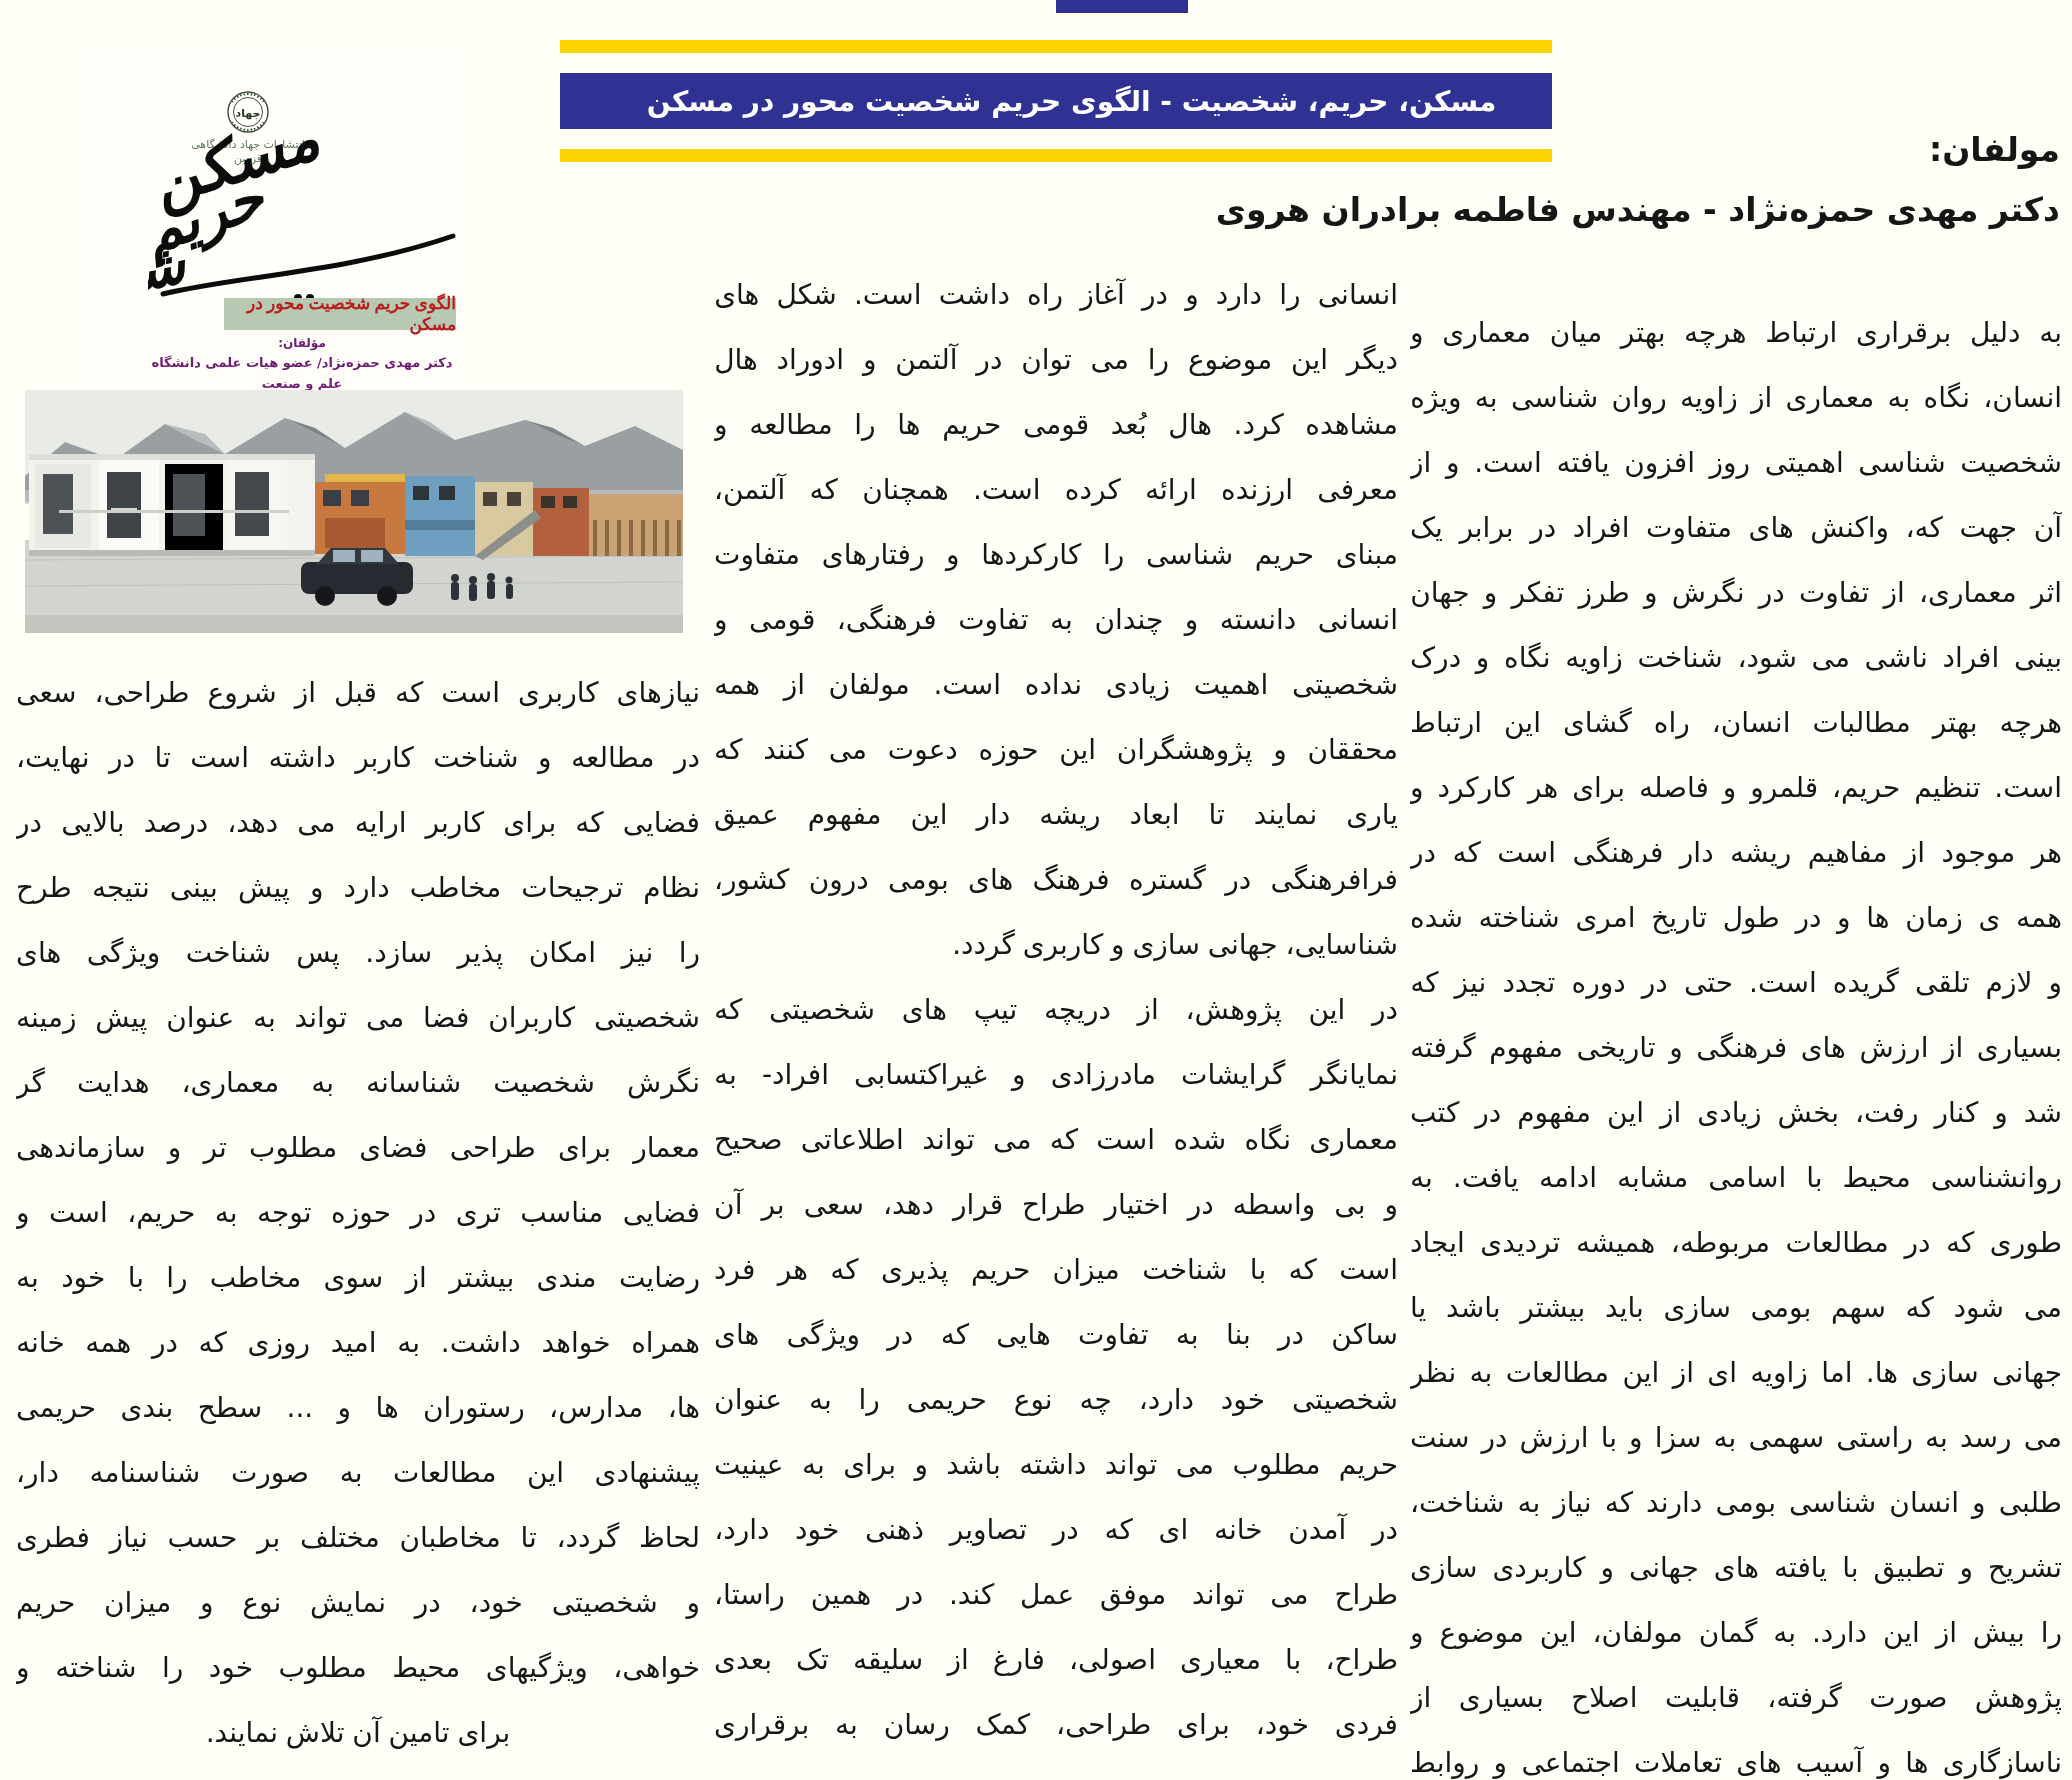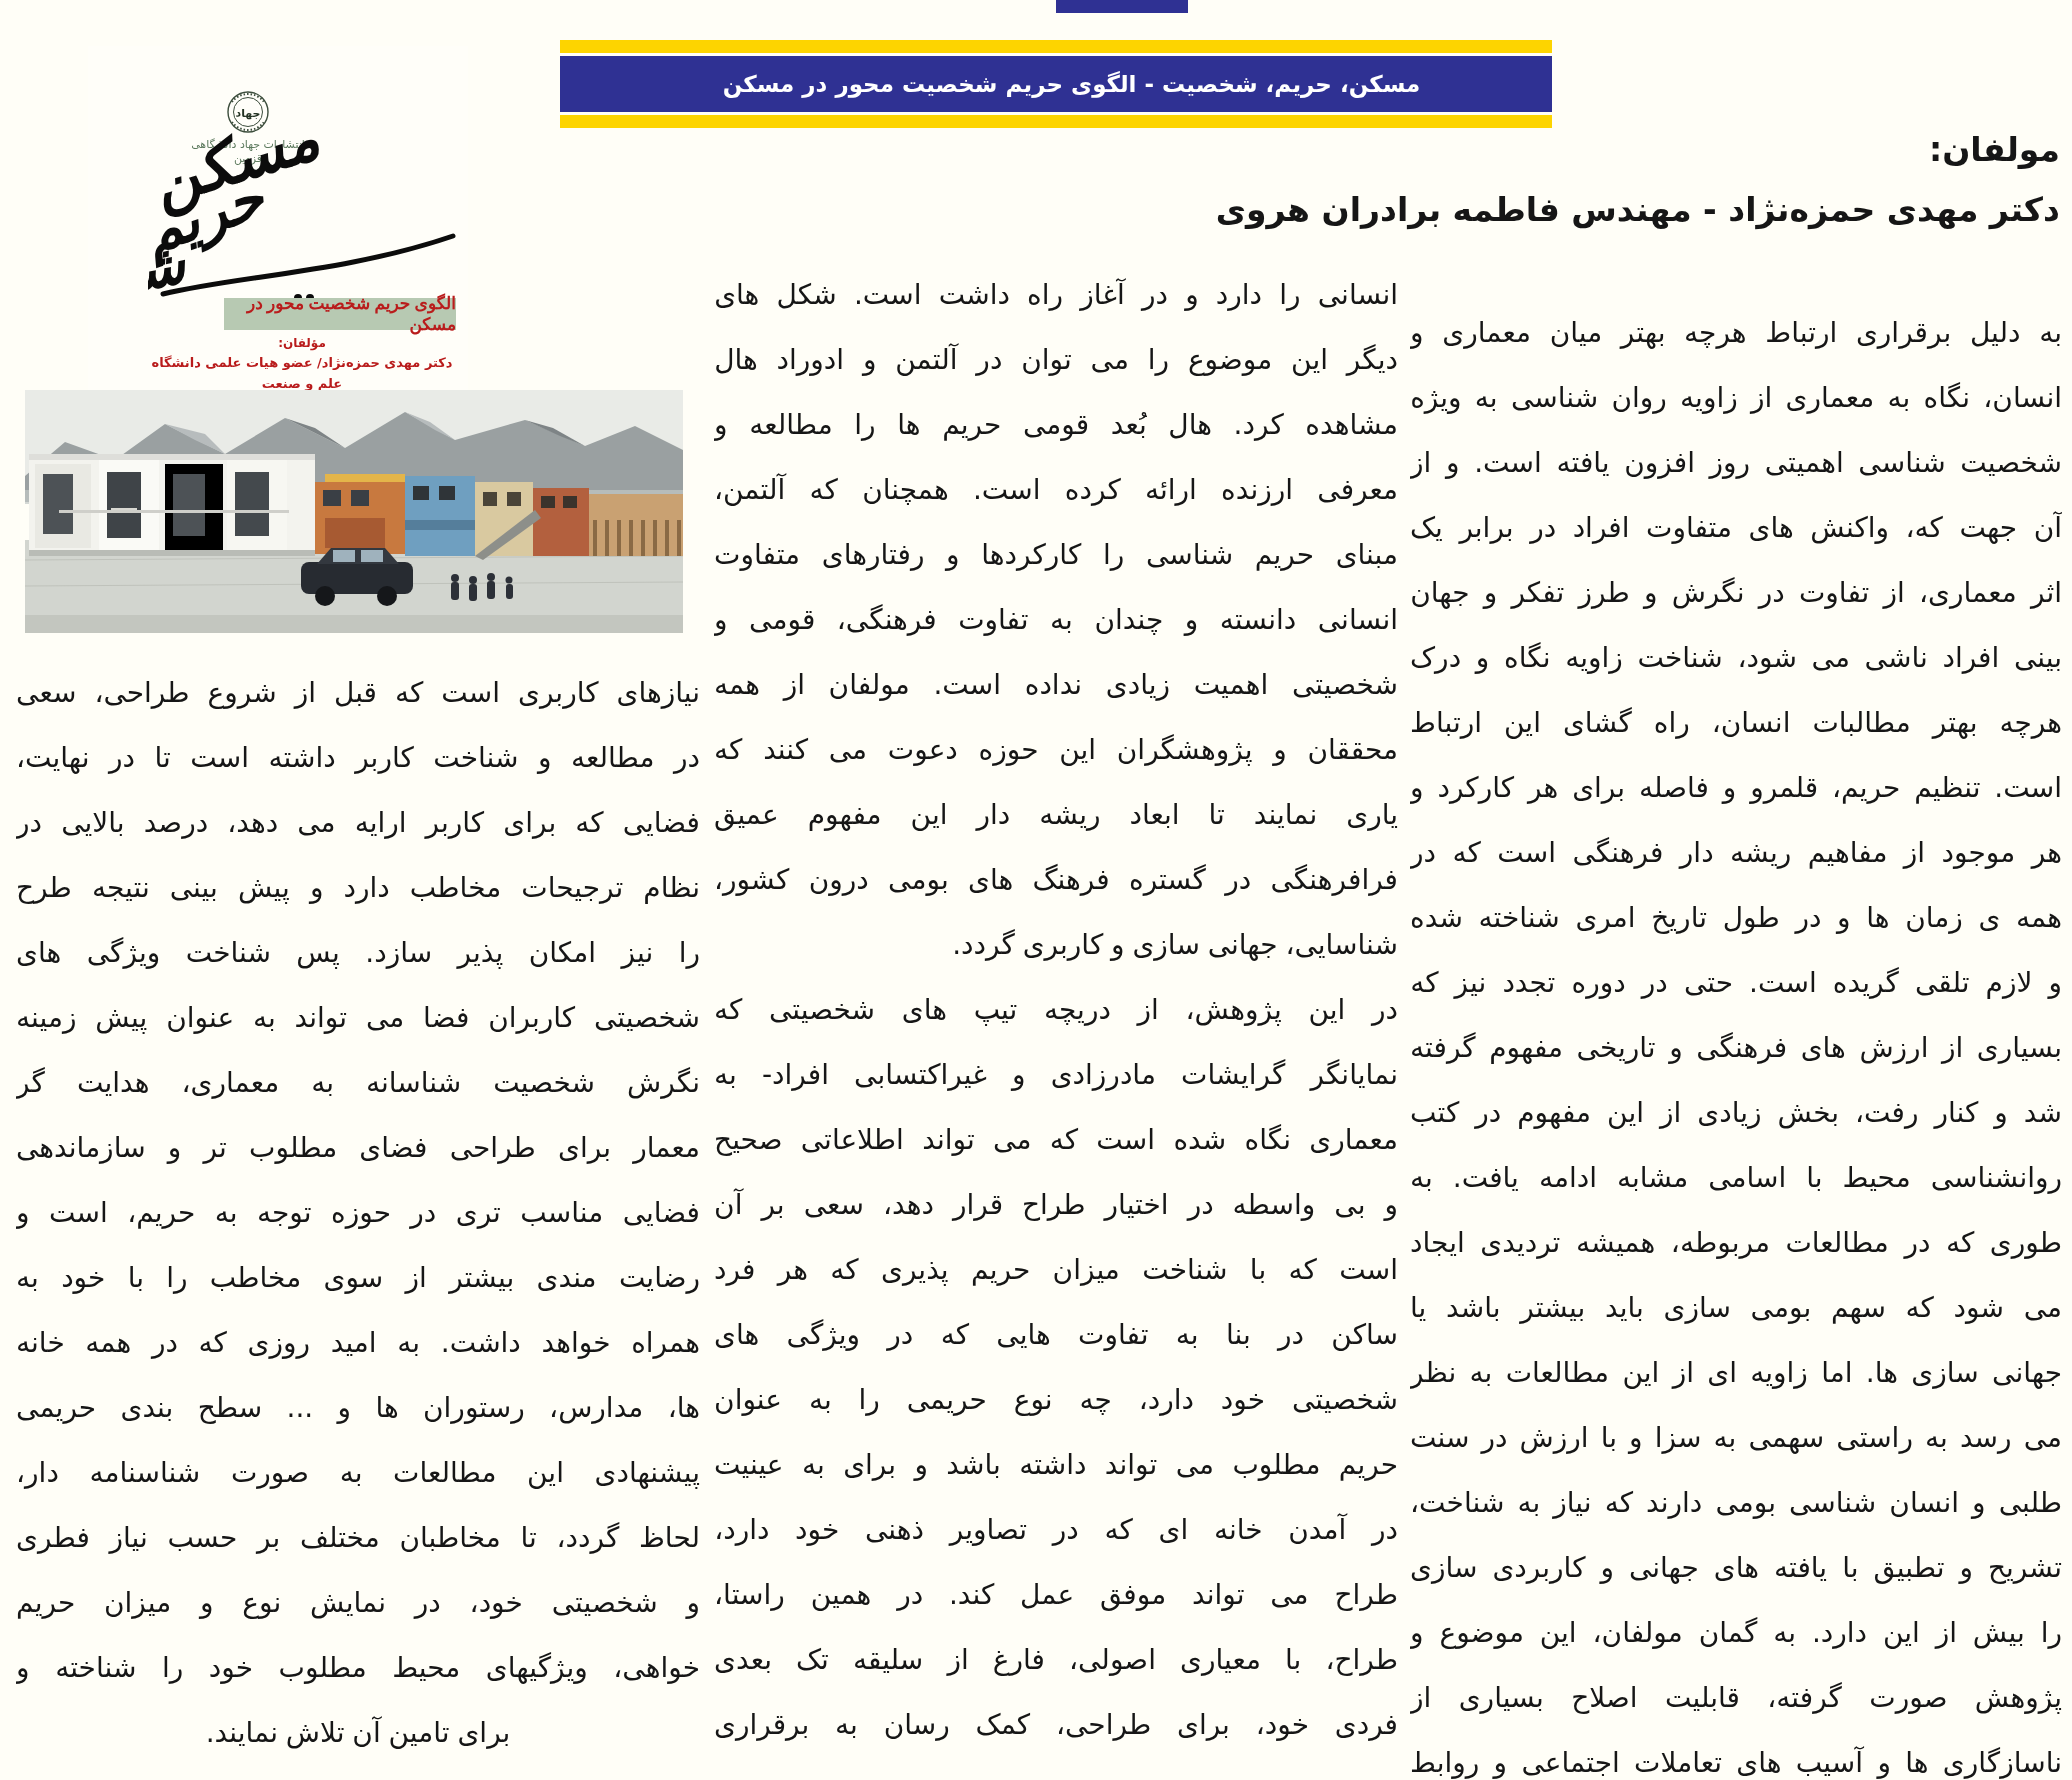--- a/index.html
+++ b/index.html
@@ -6,23 +6,23 @@
   body{
     width:2072px;height:1780px;position:relative;overflow:hidden;
     background:#fffef7;color:#161616;
     font-family:"DejaVu Sans", sans-serif;
   }
   
   .top-strip{position:absolute;left:1056px;top:0;width:132px;height:13px;background:#2f3193;}
   .banner{position:absolute;left:560px;top:40px;width:992px;}
   .banner .bar{height:13px;background:#fdd400;}
   .banner .title-bar{
-    margin:3px 0;height:56px;background:#2f3193;color:#ffffff;
+    margin:20px 0;height:56px;background:#2f3193;color:#ffffff;
     display:flex;align-items:center;justify-content:center;
-    font-size:23px;font-weight:bold;letter-spacing:0;padding-left:31px;
+    font-size:28px;font-weight:bold;letter-spacing:0;padding-left:31px;
   }
   
   .byline-label{
     position:absolute;right:12px;top:130px;font-size:33px;font-weight:bold;text-align:left;
   }
   .byline-authors{
     position:absolute;right:12px;top:190px;font-size:33px;font-weight:bold;text-align:right;
   }
   
   .cover{position:absolute;left:88px;top:46px;width:380px;height:350px;background:#fffef9;}
@@ -31,21 +31,21 @@
     position:absolute;left:40px;top:92px;width:240px;text-align:center;
     font-size:11px;line-height:14px;color:#5d7a5e;
   }
   .cover .callig{position:absolute;left:60px;top:30px;width:320px;height:230px;}
   .cover .subtitle-band{
     position:absolute;left:136px;top:252px;width:232px;height:32px;background:#b7c9b2;
     display:flex;align-items:center;justify-content:center;
     font-size:17px;font-weight:bold;color:#b91c1c;font-family:Liberation Serif, serif;
   }
   .cover .cover-authors{
-    position:absolute;left:60px;top:290px;width:308px;text-align:center;color:#b91c1c;
+    position:absolute;left:60px;top:290px;width:308px;text-align:center;color:#701a75;
   }
   .cover .cover-authors .lab{font-size:12px;font-weight:bold;margin-bottom:2px;}
   .cover .cover-authors .l1{font-size:13px;font-weight:bold;line-height:21px;}
   .cover .cover-authors .l2{font-size:13px;font-weight:bold;line-height:19px;}
   
   .photo{position:absolute;left:25px;top:390px;width:658px;height:243px;overflow:hidden;}
   
   .col{position:absolute;overflow:hidden;font-size:28px;}
   .col-right{right:10px;top:300px;width:652px;height:1480px;}
   .col-middle{left:714px;top:262px;width:684px;height:1518px;}

